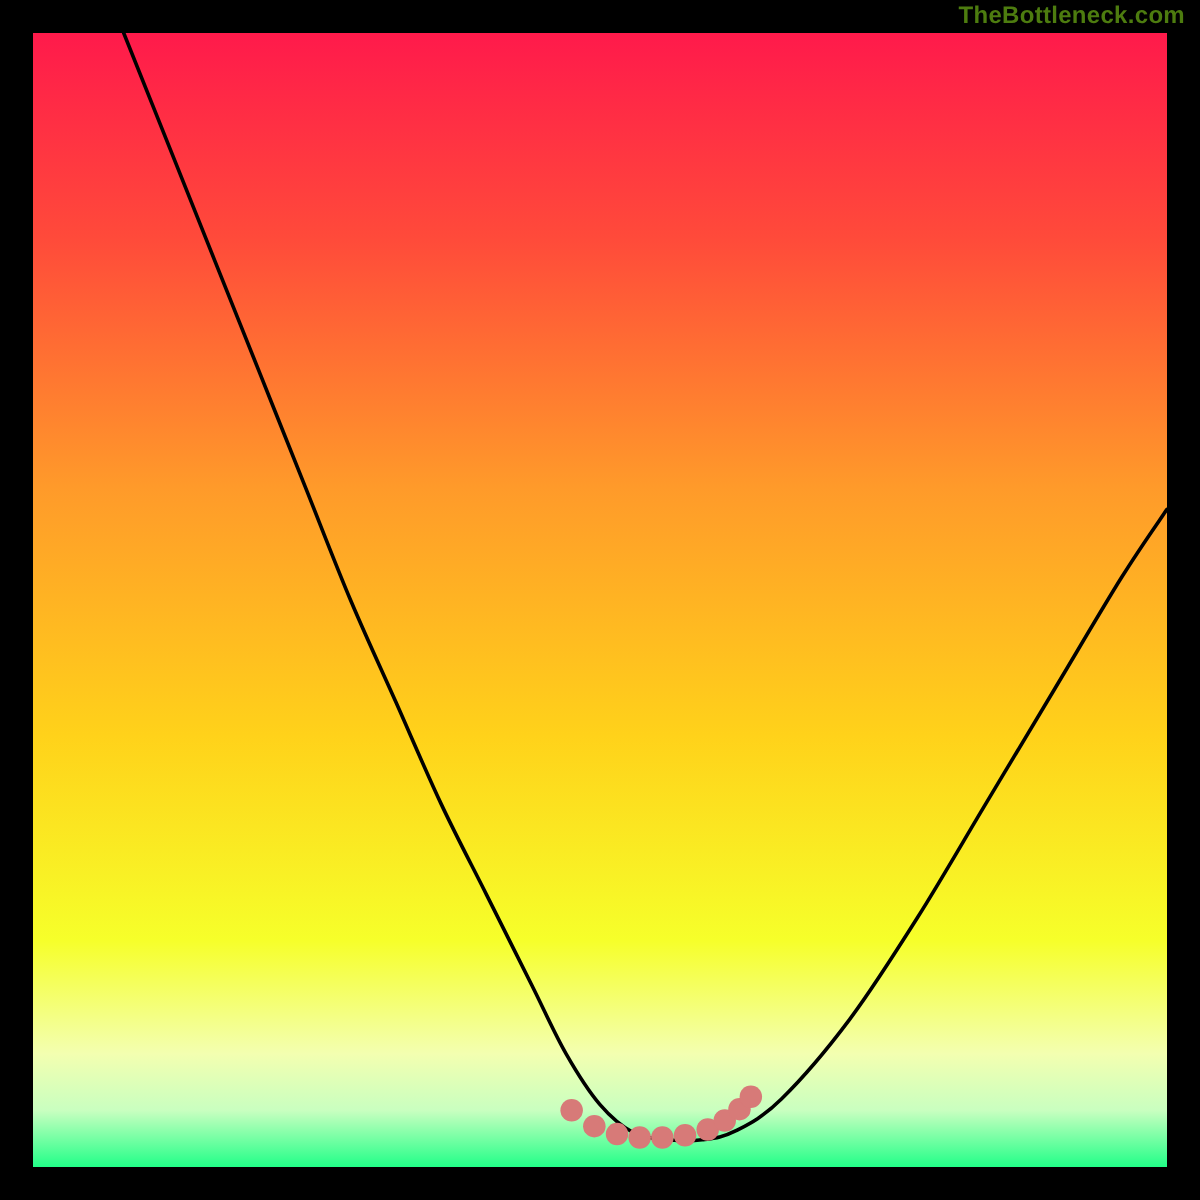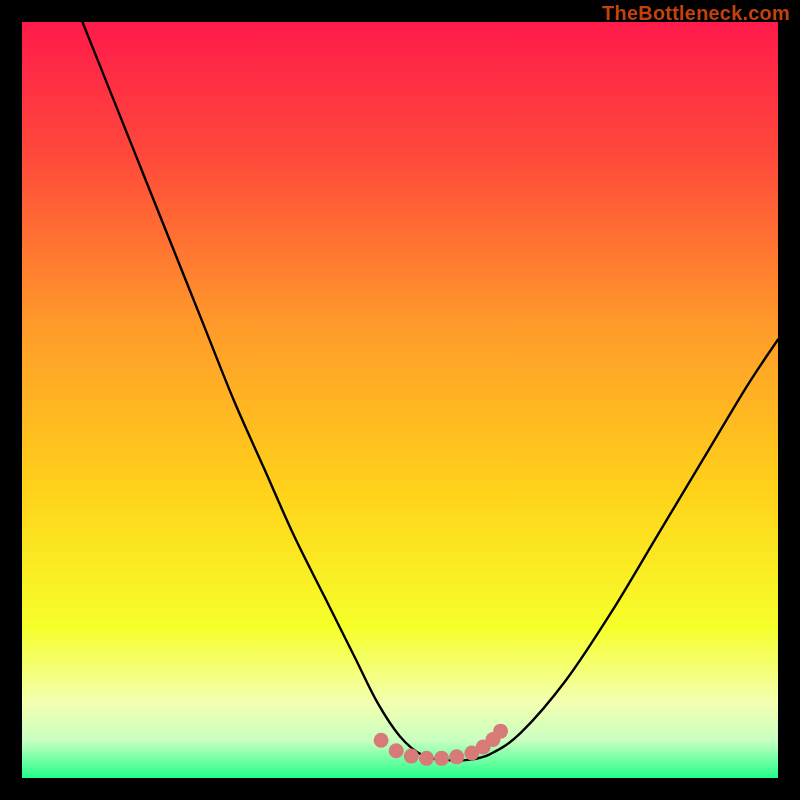--- a/index.html
+++ b/index.html
@@ -23,23 +23,23 @@
     left: 0;
     top: 0;
     width: 756px;
     height: 756px;
   }
   .watermark {
     position: absolute;
     top: 2px;
     right: 10px;
     font-family: Arial, Helvetica, sans-serif;
-    font-size: 20px;
+    font-size: 16px;
     font-weight: 600;
-    color: #c2410c;
+    color: #4d7c0f;
     letter-spacing: 0.2px;
   }
 </style>
 </head>
 <body>
 
 <div class="frame">
   <svg class="plot" viewBox="0 0 756 756" preserveAspectRatio="none">
     <defs>
       <linearGradient id="bg-grad" x1="0" y1="0" x2="0" y2="1">

